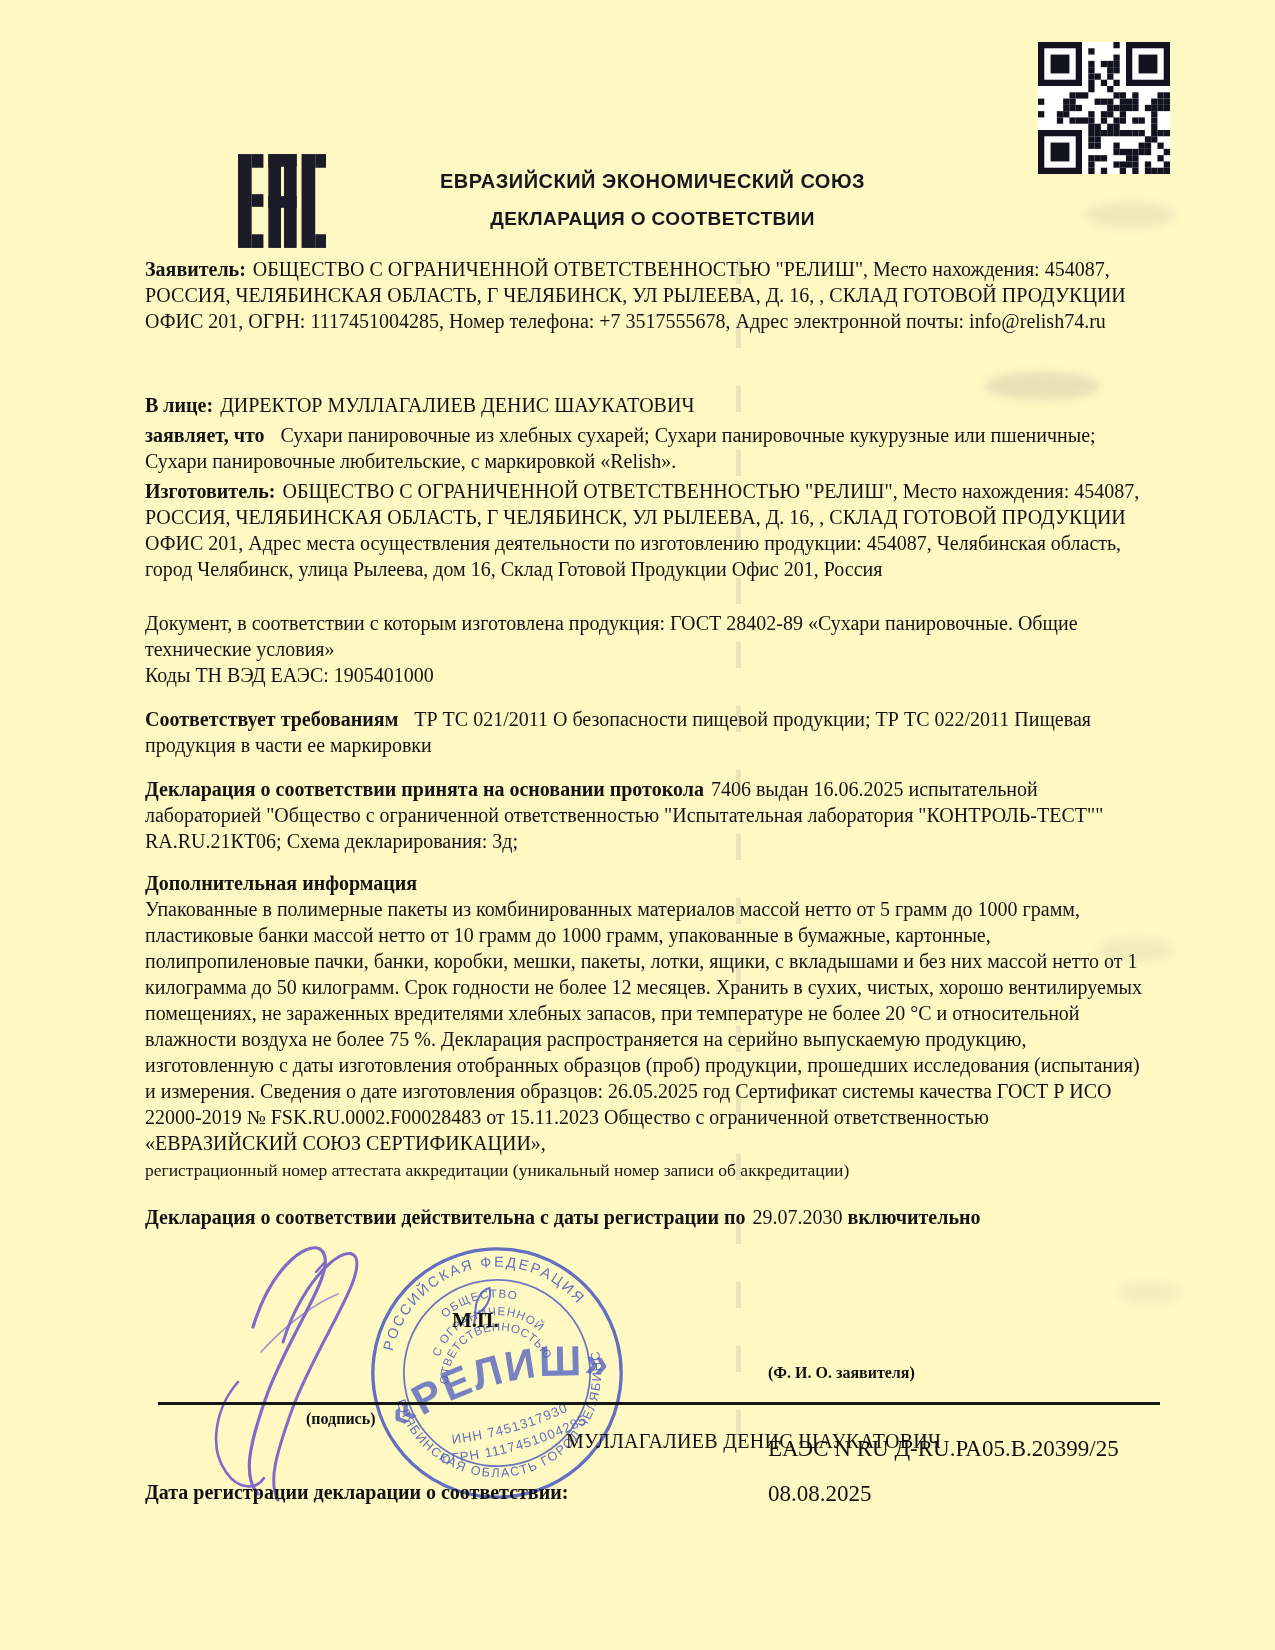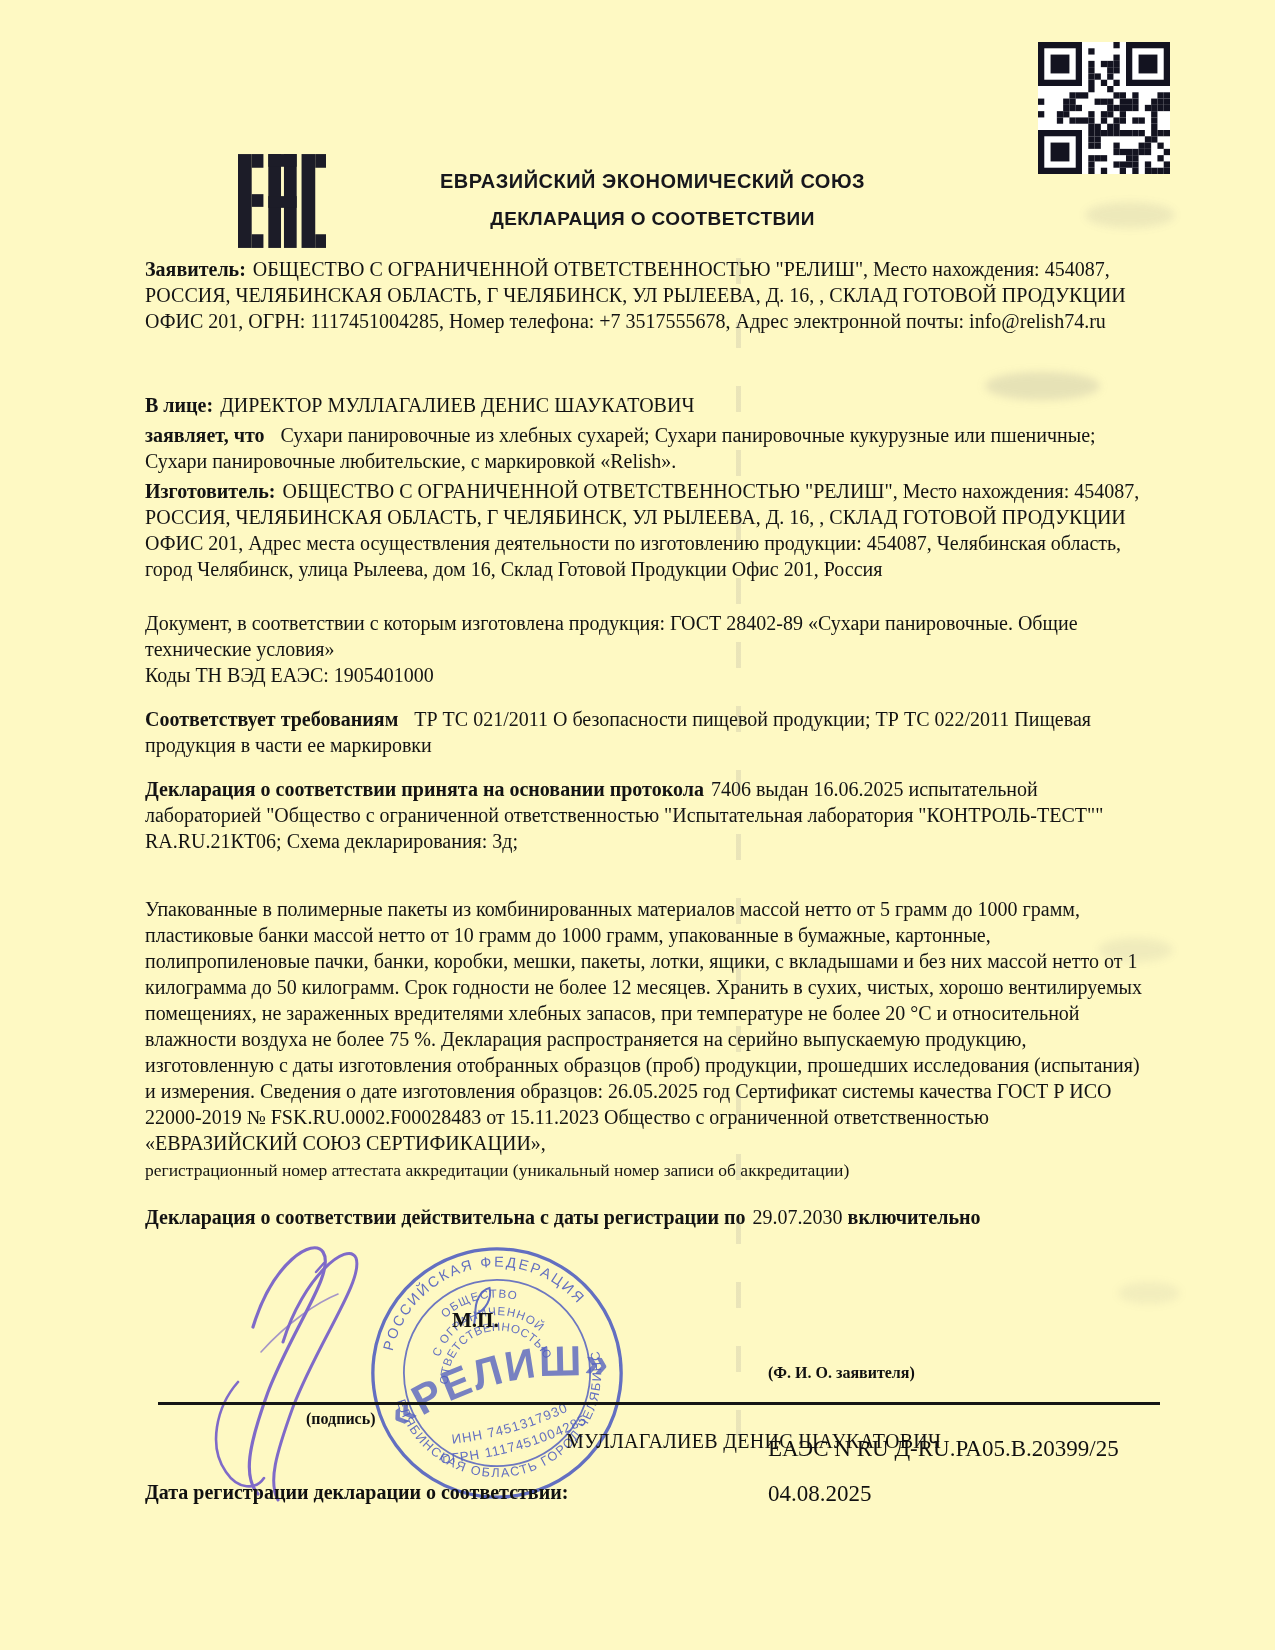--- a/index.html
+++ b/index.html
@@ -221,20 +221,21 @@
   <p class="para" style="top:478px"><b>Изготовитель:</b><span>ОБЩЕСТВО С ОГРАНИЧЕННОЙ ОТВЕТСТВЕННОСТЬЮ "РЕЛИШ", Место нахождения: 454087, РОССИЯ, ЧЕЛЯБИНСКАЯ ОБЛАСТЬ, Г ЧЕЛЯБИНСК, УЛ РЫЛЕЕВА, Д. 16, , СКЛАД ГОТОВОЙ ПРОДУКЦИИ ОФИС 201, Адрес места осуществления деятельности по изготовлению продукции: 454087, Челябинская область, город Челябинск, улица Рылеева, дом 16, Склад Готовой Продукции Офис 201, Россия</span></p>
 
   <p class="para" style="top:610px">Документ, в соответствии с которым изготовлена продукция: ГОСТ 28402-89 «Сухари панировочные. Общие технические условия»</p>
 
   <p class="para" style="top:662px">Коды ТН ВЭД ЕАЭС: 1905401000</p>
 
   <p class="para gap" style="top:706px"><b>Соответствует требованиям</b><span>ТР ТС 021/2011 О безопасности пищевой продукции; ТР ТС 022/2011 Пищевая продукция в части ее маркировки</span></p>
 
   <p class="para" style="top:776px"><b>Декларация о соответствии принята на основании протокола</b><span>7406 выдан 16.06.2025 испытательной лабораторией "Общество с ограниченной ответственностью "Испытательная лаборатория "КОНТРОЛЬ-ТЕСТ"" RA.RU.21КТ06; Схема декларирования: 3д;</span></p>
 
+  <p class="para" style="top:870px"><b>Дополнительная информация</b></p>
 
   <p class="para" style="top:896px"><span>Упакованные в полимерные пакеты из комбинированных материалов массой нетто от 5 грамм до 1000 грамм, пластиковые банки массой нетто от 10 грамм до 1000 грамм, упакованные в бумажные, картонные, полипропиленовые пачки, банки, коробки, мешки, пакеты, лотки, ящики, с вкладышами и без них массой нетто от 1 килограмма до 50 килограмм. Срок годности не более 12 месяцев. Хранить в сухих, чистых, хорошо вентилируемых помещениях, не зараженных вредителями хлебных запасов, при температуре не более 20 °С и относительной влажности воздуха не более 75 %. Декларация распространяется на серийно выпускаемую продукцию, изготовленную с даты изготовления отобранных образцов (проб) продукции, прошедших исследования (испытания) и измерения. Сведения о дате изготовления образцов: 26.05.2025 год Сертификат системы качества ГОСТ Р ИСО 22000-2019 № FSK.RU.0002.F00028483 от 15.11.2023 Общество с ограниченной ответственностью «ЕВРАЗИЙСКИЙ СОЮЗ СЕРТИФИКАЦИИ»,</span><br><span class="small-line">регистрационный номер аттестата аккредитации (уникальный номер записи об аккредитации)</span></p>
 
   <p class="para" style="top:1204px"><b>Декларация о соответствии действительна с даты регистрации по</b><span>29.07.2030</span>&nbsp;<b>включительно</b></p>
 
   <div class="streak"></div>
   <div class="smudge" style="left:985px;top:372px;width:115px;height:28px;"></div>
   <div class="smudge" style="left:1085px;top:202px;width:90px;height:26px;opacity:.7;"></div>
   <div class="smudge" style="left:1098px;top:938px;width:75px;height:24px;opacity:.6;"></div>
   <div class="smudge" style="left:1118px;top:1282px;width:62px;height:22px;opacity:.5;"></div>
@@ -278,15 +279,15 @@
   </svg>
 
   <div class="mp">М.П.</div>
   <div class="fio">МУЛЛАГАЛИЕВ ДЕНИС ШАУКАТОВИЧ</div>
   <div class="rule"></div>
   <div class="cap sign">(подпись)</div>
   <div class="cap fio-cap">(Ф. И. О. заявителя)</div>
 
   <div class="frow-value r1">ЕАЭС N RU Д-RU.РА05.В.20399/25</div>
   <div class="frow-label r2">Дата регистрации декларации о соответствии:</div>
-  <div class="frow-value r2">04.08.2025</div>
+  <div class="frow-value r2">08.08.2025</div>
 
 </div>
 
 </body></html>

